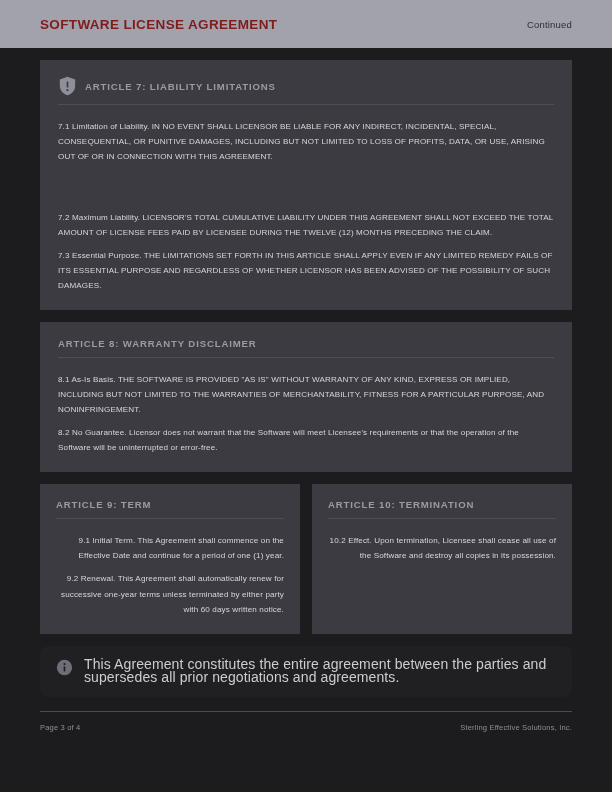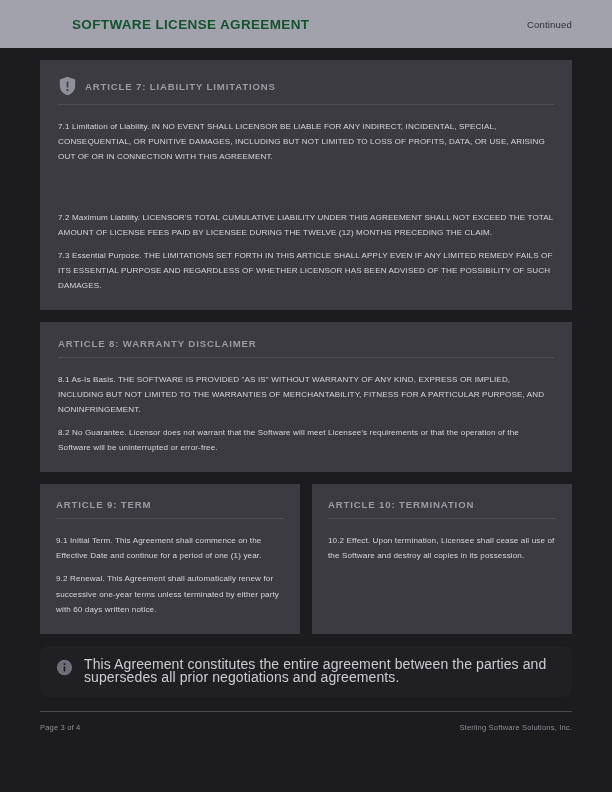--- a/index.html
+++ b/index.html
@@ -25,24 +25,23 @@
     display: flex;
     align-items: center;
     justify-content: space-between;
     box-sizing: border-box;
     padding: 0 40px 0 40px;
   }
   .doc-title {
     font-size: 13.5px;
     font-weight: bold;
     letter-spacing: 0.35px;
-    color: #14532d;
+    color: #7f1d1d;
     text-transform: uppercase;
     white-space: nowrap;
-    margin-left: 32px;
   }
   .doc-header-right {
     font-size: 9.5px;
     color: #2d2d33;
     letter-spacing: 0.2px;
     white-space: nowrap;
   }
 
   
   .page-body {
@@ -92,20 +91,21 @@
   .clause.gap-after { margin-bottom: 45px; }
 
   
   .shield-icon { width: 19px; height: 20px; display: block; flex: 0 0 auto; }
 
   
   .col-row {
     display: flex;
     gap: 12px;
     margin-bottom: 12px;
+    text-align: right;
   }
   .col-row .card {
     flex: 1 1 0;
     margin-bottom: 0;
     padding: 15px 16px 16px 16px;
   }
   .col-row .clause {
     font-size: 8.1px;
     line-height: 15.4px;
   }
@@ -215,16 +215,16 @@
         <circle cx="10" cy="6" r="1.25" fill="#202023"></circle>
         <rect x="9" y="8.6" width="2" height="6.2" rx="1" fill="#202023"></rect>
       </svg>
     </span>
     <div class="note-text">This Agreement constitutes the entire agreement between the parties and supersedes all prior negotiations and agreements.</div>
   </div>
 
   <div class="footer-rule"></div>
   <div class="footer">
     <div class="footer-text">Page 3 of 4</div>
-    <div class="footer-text">Sterling Software Solutions, Inc.</div>
+    <div class="footer-text">Sterling Effective Solutions, Inc.</div>
   </div>
 
 </div>
 
 </body></html>

